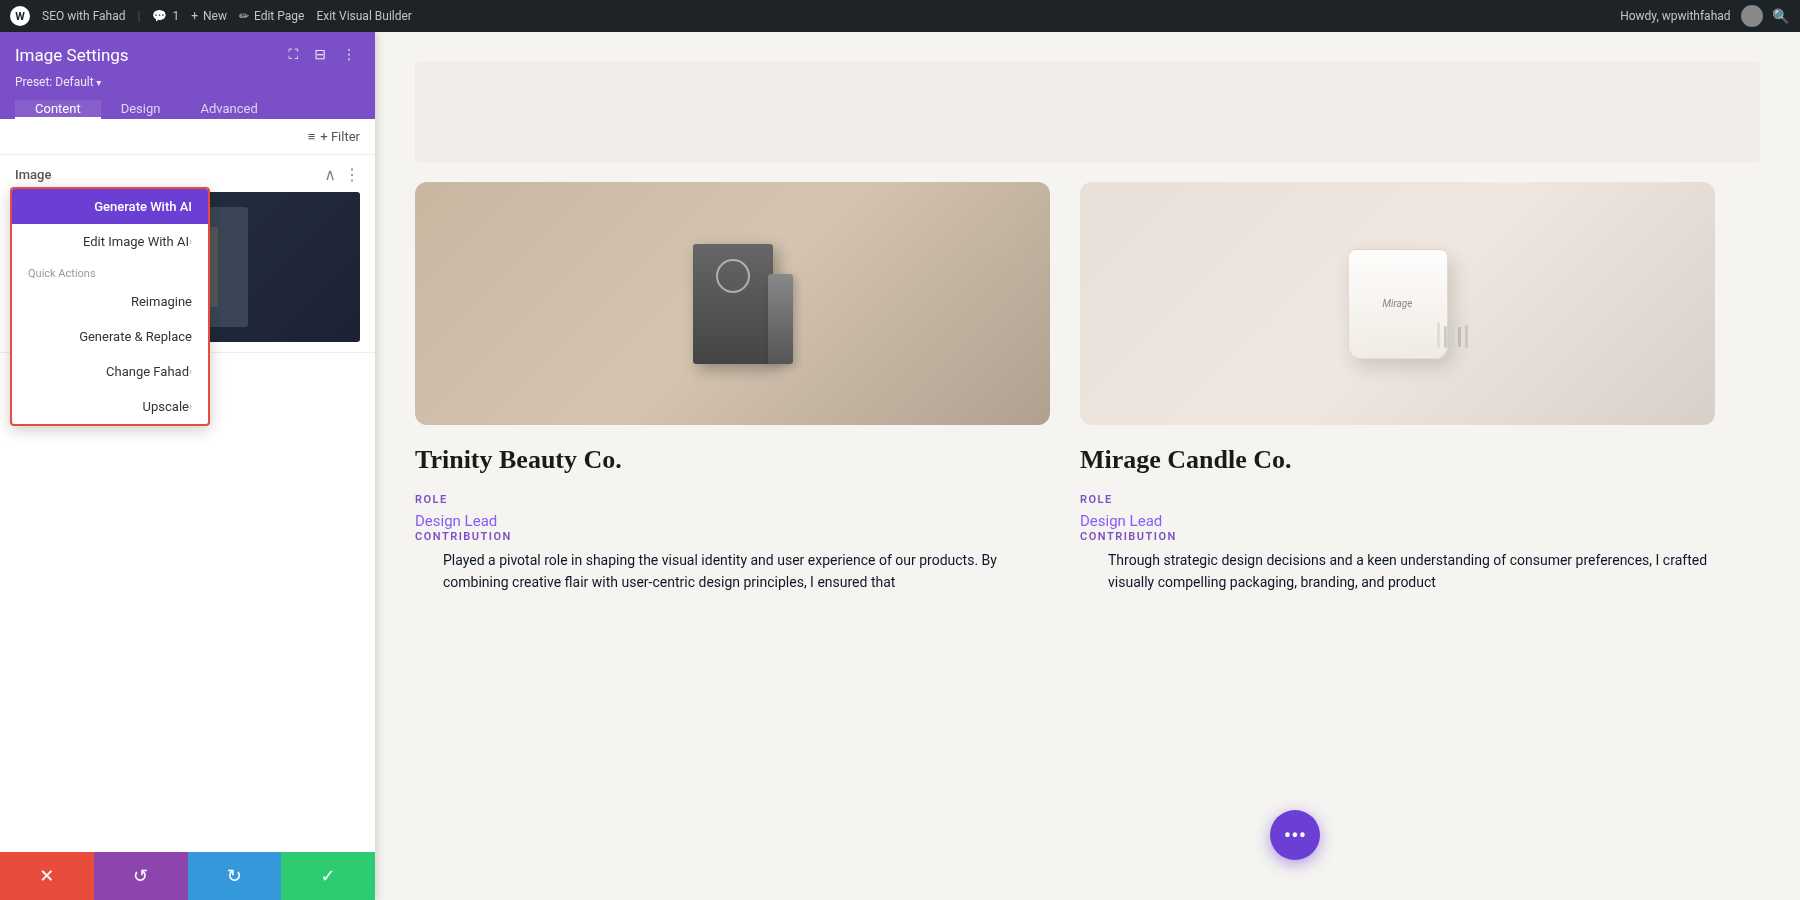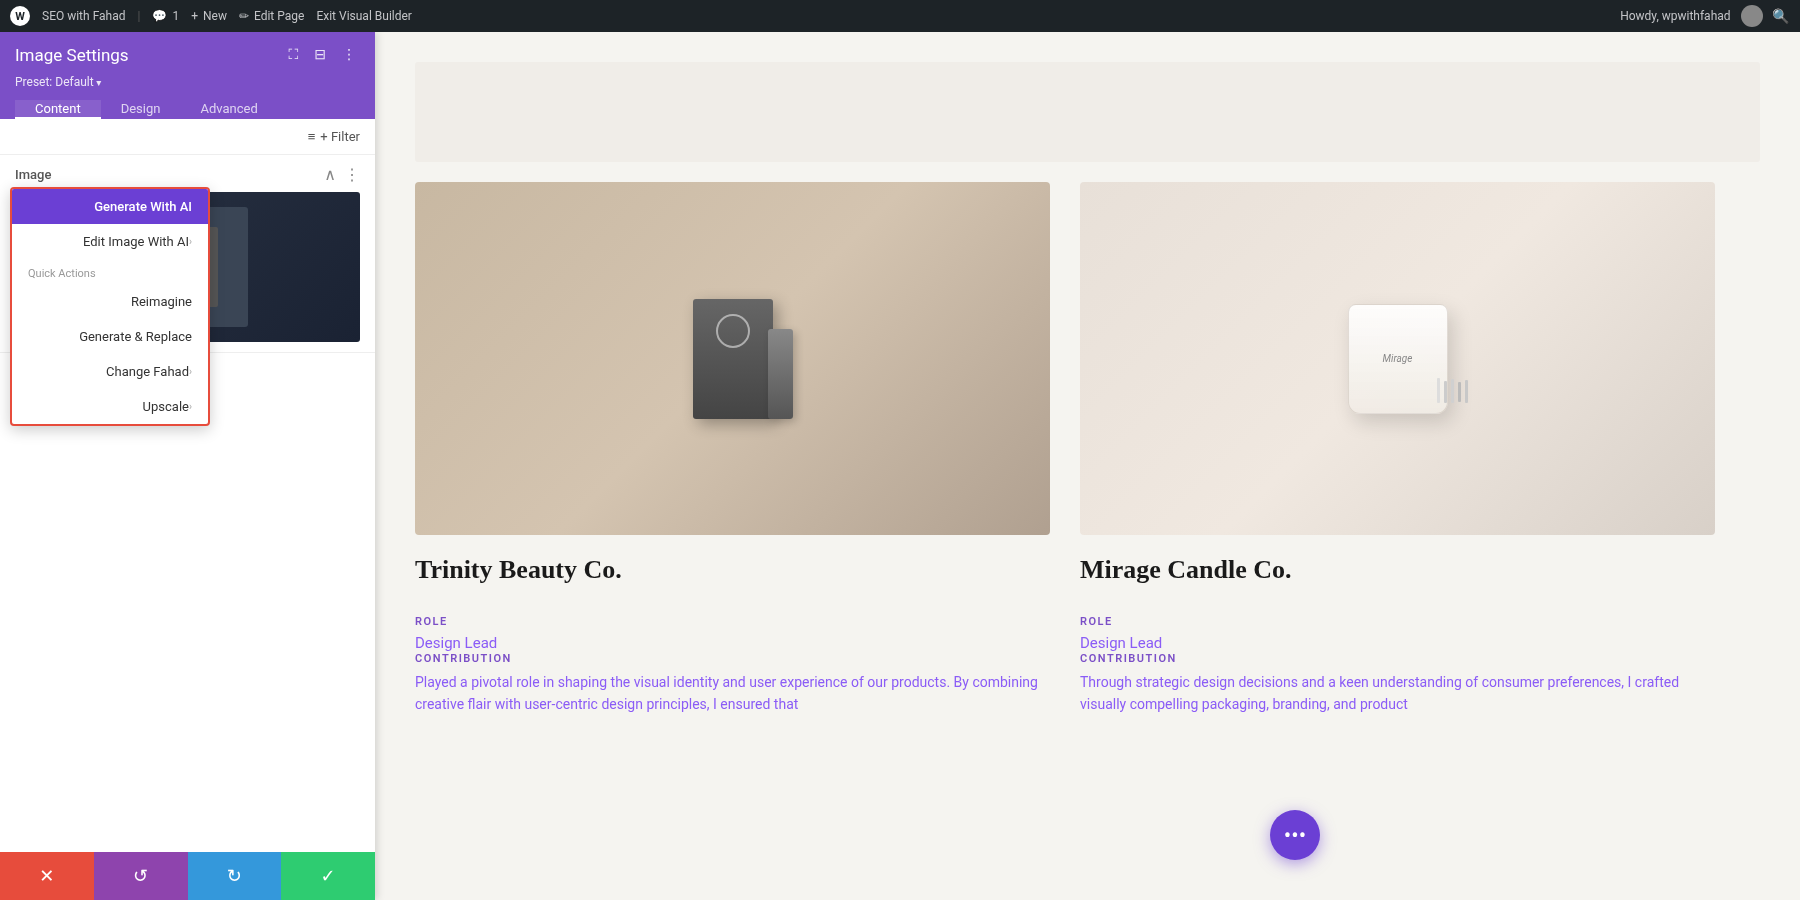--- a/index.html
+++ b/index.html
@@ -260,22 +260,22 @@
       gap: 30px;
       max-width: 1300px;
     }
 
     .portfolio-card {
       background: transparent;
     }
 
     .portfolio-image {
       width: 100%;
-      height: 353px;
-      border-radius: 4px;
+      height: 243px;
+      border-radius: 12px;
       overflow: hidden;
       margin-bottom: 20px;
     }
 
     
     .img-beauty {
       background: linear-gradient(135deg, #c8b8a2 0%, #d4c4b0 50%, #b0a090 100%);
       width: 100%; height: 100%;
       display: flex; align-items: center; justify-content: center;
       position: relative;
@@ -326,39 +326,40 @@
       position: absolute;
       right: -30px; bottom: 10px;
       width: 50px; height: 30px;
     }
 
     
     .card-title {
       font-size: 26px;
       font-weight: 600;
       color: #1a1a1a;
-      margin-bottom: 30px;
+      margin-bottom: 18px;
       font-family: Georgia, serif;
     }
     .card-label {
       font-size: 11px;
       font-weight: 600;
       letter-spacing: 1.5px;
       text-transform: uppercase;
       color: #7b4fc7;
       margin-bottom: 6px;
     }
     .card-value {
       font-size: 15px;
       color: #8b5cf6;
     }
     .card-contribution-text {
       font-size: 14px;
-      color: #8b5cf6;
+      color: #0f172a;
       line-height: 1.6;
+      margin-left: 28px;
     }
 
     
     .top-placeholder {
       height: 100px;
       background: #f0ede8;
       margin-bottom: 20px;
       border-radius: 3px;
     }
 

